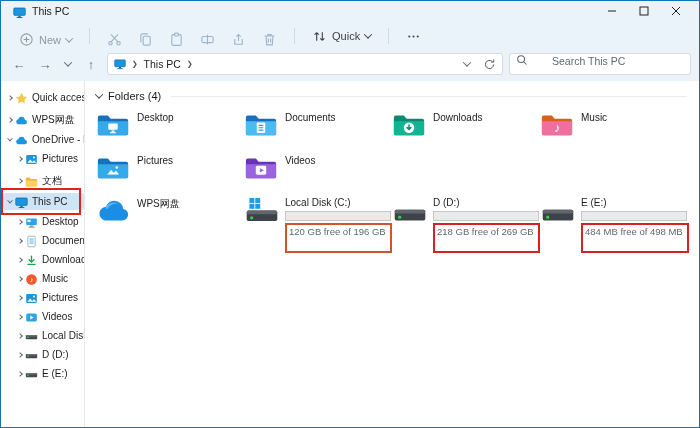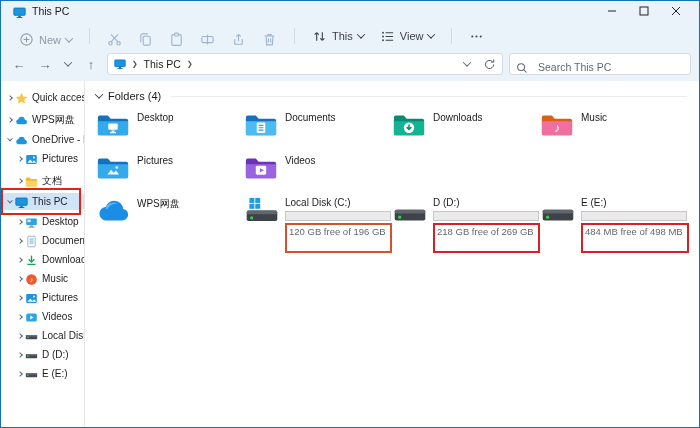--- a/index.html
+++ b/index.html
@@ -18,21 +18,21 @@
   .tb-sep{width:1px;height:16px;background:#d3dbe2;margin:0 7px;}
   .chev{width:6px;height:6px;border-right:1.2px solid currentColor;border-bottom:1.2px solid currentColor;display:inline-block;}
   .chev.down{transform:rotate(45deg) translate(-1px,-1px);}
   .chev.right{transform:rotate(-45deg);}
   .address-row{height:30px;background:#eaf2fa;display:flex;align-items:center;padding:0 8px 4px 8px;gap:6px;flex:0 0 auto;}
   .nav-btn{width:20px;height:20px;display:flex;align-items:center;justify-content:center;color:#5d6a75;font-size:13px;}
   .nav-btn.small{width:14px;}
   .addr-bar{flex:1;height:22px;background:#fff;border:1px solid #d6dbe0;border-radius:3px;display:flex;align-items:center;padding:0 6px;gap:5px;font-size:10.5px;color:#1b1b1b;}
   .addr-bar .spacer{flex:1;}
   .crumb-sep{color:#555;font-size:9px;transform:scale(.8);}
-  .search-box{width:182px;height:22px;background:#fff;border:1px solid #d6dbe0;border-radius:3px;display:flex;align-items:flex-end;padding:0 6px;gap:8px;}
+  .search-box{width:182px;height:22px;background:#fff;border:1px solid #d6dbe0;border-radius:3px;display:flex;align-items:flex-start;padding:0 6px;gap:22px;}
   .search-box input{border:none;outline:none;font-size:10.5px;color:#333;width:100%;font-family:inherit;background:transparent;}
   .search-box input::placeholder{color:#5f6a72;}
   
   .app-body{flex:1;display:flex;min-height:0;background:#fff;}
   .sidebar{width:84px;flex:0 0 84px;border-right:1px solid #e4e7ea;padding:6px 0 0 2px;overflow:hidden;}
   .sb-item{display:flex;align-items:center;height:17px;margin-bottom:2px;position:relative;padding-left:2px;border-radius:3px;}
   .sb-item .sb-chev{width:10px;flex:0 0 10px;color:#5d6a75;display:flex;align-items:center;justify-content:center;}
   .sb-item .sb-chev .chev{width:4px;height:4px;}
   .sb-icon{width:13px;height:13px;flex:0 0 13px;margin-right:4px;}
   .sb-label{font-size:10px;color:#1b1b1b;white-space:nowrap;overflow:hidden;}
@@ -132,35 +132,21 @@
         <svg class="tb-icon" viewBox="0 0 16 16" stroke="#9fb5c9" fill="none" stroke-width="1.2">
           <path d="M2.8 4.3h10.4M6.3 4.3V2.8h3.4v1.5M4.3 4.3l.7 9.4h6l.7-9.4M6.8 6.8v4.5M9.2 6.8v4.5"></path>
         </svg>
       </div>
     <div class="tb-sep"></div>
     <div class="tb-btn">
       <svg class="tb-icon" viewBox="0 0 16 16" stroke="#3d444b" fill="none" stroke-width="1.2">
           <path d="M5 12.5V3.8M5 3.8L2.8 6M5 3.8L7.2 6"></path>
           <path d="M11 3.5v8.7M11 12.2L8.8 10M11 12.2l2.2-2.2"></path>
         </svg>
-      <span>This</span>
-      <span class="chev down"></span>
-    </div>
-    <div class="tb-btn">
-      <svg class="tb-icon" viewBox="0 0 16 16">
-          <g fill="#3d444b">
-            <circle cx="3.2" cy="4" r="1"></circle>
-            <circle cx="3.2" cy="8" r="1"></circle>
-            <circle cx="3.2" cy="12" r="1"></circle>
-          </g>
-          <g stroke="#3d444b" stroke-width="1.2">
-            <path d="M6 4h8M6 8h8M6 12h8"></path>
-          </g>
-        </svg>
-      <span>View</span>
+      <span>Quick</span>
       <span class="chev down"></span>
     </div>
     <div class="tb-sep"></div>
     <div class="tb-btn">
         <svg class="tb-icon" viewBox="0 0 16 16">
           <g fill="#3d444b">
             <circle cx="3.5" cy="8" r="1.1"></circle>
             <circle cx="8" cy="8" r="1.1"></circle>
             <circle cx="12.5" cy="8" r="1.1"></circle>
           </g>

